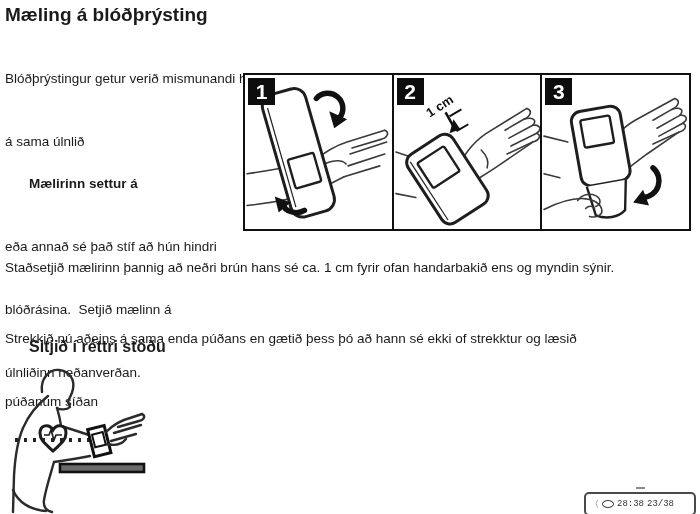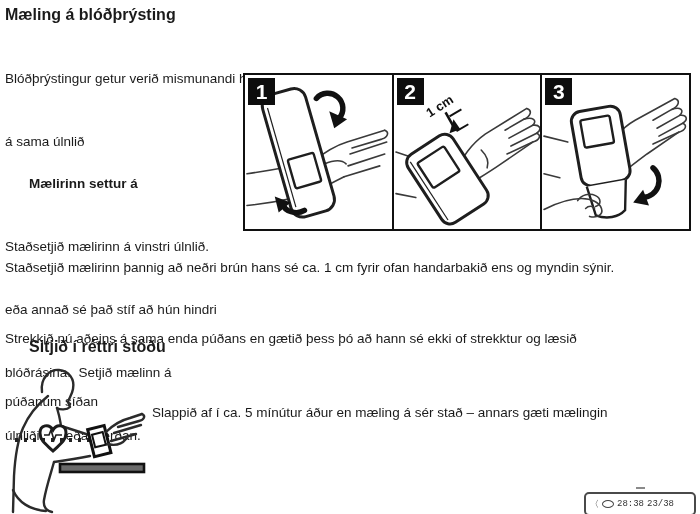--- a/index.html
+++ b/index.html
@@ -1,20 +1,20 @@
 <!DOCTYPE html>
 <html><head>
 <meta charset="utf-8">
 <style>
   html,body{margin:0;padding:0;background:#ffffff;}
   #page{position:relative;width:700px;height:514px;background:#ffffff;overflow:hidden;
         font-family:"Liberation Sans",sans-serif;color:#1a1a1a;}
   .t{position:absolute;font-size:13.5px;line-height:21px;white-space:pre;color:#1a1a1a;}
   .bold{font-weight:bold;margin-left:24px;}
-  .title{font-size:16px;font-weight:bold;}
+  .title{font-size:19px;font-weight:bold;}
   
   #steps-panel{position:absolute;left:243px;top:73px;width:444px;height:154px;
                border:2.5px solid #101010;display:flex;background:#fff;}
   .step-cell{position:relative;flex:1;border-right:2.5px solid #101010;background:#fff;}
   .step-cell:last-child{border-right:none;}
   .step-cell svg{position:absolute;left:0;top:0;width:100%;height:100%;}
   .badge{position:absolute;top:3px;left:3px;width:27px;height:27px;background:#0d0d0d;
          color:#ffffff;font-weight:bold;font-size:21px;display:flex;align-items:center;
          justify-content:center;z-index:2;}
   .ln{fill:none;stroke:#3a3a3a;stroke-width:1.6;stroke-linecap:round;stroke-linejoin:round;}
@@ -39,21 +39,20 @@
 
   <div class="t title" style="left:5px;top:4px;">Mæling á blóðþrýsting</div>
 
   <div class="t" style="left:5px;top:26px;">
     <div>Blóðþrýstingur getur verið mismunandi hvort hann er mældur á vinstri eða hægri úlnlið.  Mælið því ávallt</div>
     <div>á sama úlnlið</div>
   </div>
 
   <div class="t" style="left:5px;top:131px;">
     <div class="bold">Mælirinn settur á</div>
-    <div>Staðsetjið mælirinn á vinstri úlnlið.</div>
     <div>eða annað sé það stíf að hún hindri</div>
     <div>blóðrásina.  Setjið mælinn á</div>
     <div>úlnliðinn neðanverðan.</div>
   </div>
 
   <div id="steps-panel">
 
     <div class="step-cell">
       <div class="badge">1</div>
       <svg viewBox="0 0 148 152">
@@ -167,21 +166,20 @@
     </g>
     <path class="pln" d="M104,68 C112,60 120,56 128,54 L140,50"></path>
     <path class="pln" d="M140,50 C144,52 142,56 137,57 L116,63"></path>
     <path class="pln" d="M139,61 L112,69"></path>
     <path class="pln" d="M134,70 L109,77"></path>
     <path class="pln" d="M105,80 C113,82 120,80 124,75"></path>
     <rect x="58" y="100" width="84" height="8" fill="#6a6a6a" stroke="#111" stroke-width="2.6"></rect>
   </svg>
 
   <div class="t" style="left:152px;top:363px;line-height:20px;">
-    <div>Slappið af í ca. 5 mínútur áður en mæling á sér stað – annars gæti mælingin</div>
     
     
     
     
     
     
   </div>
 
   <div id="stamp-dash"></div>
   <div id="stamp">

